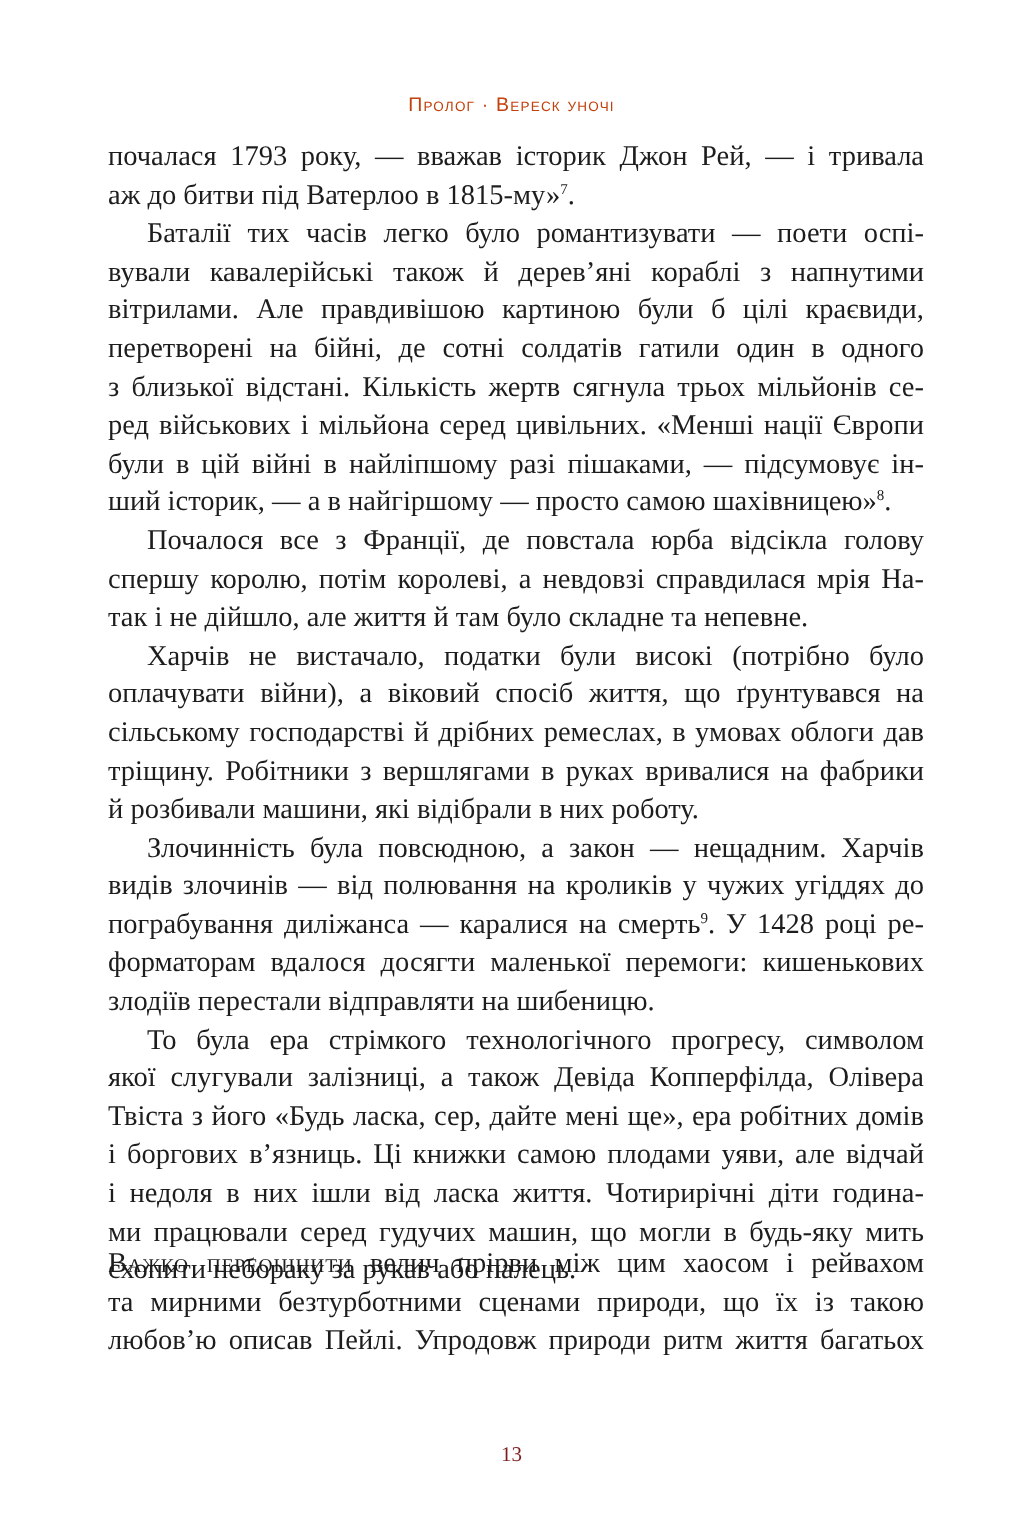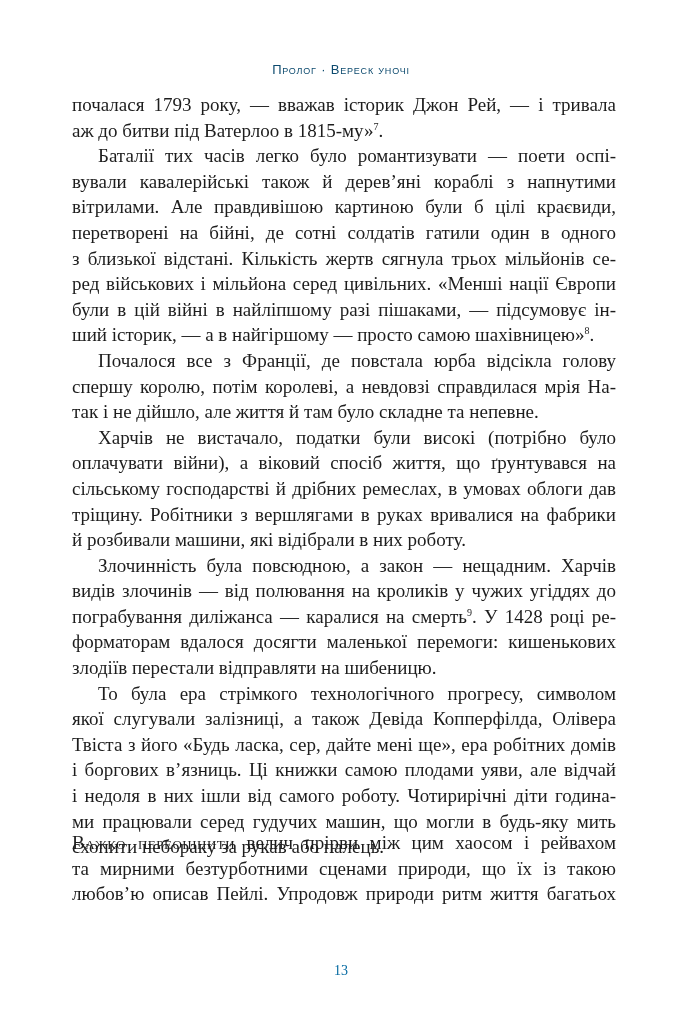--- a/index.html
+++ b/index.html
@@ -6,38 +6,38 @@
   body {
     width: 682px; height: 1024px; position: relative; overflow: hidden;
     font-family: "DejaVu Serif", "Liberation Serif", serif;
     color: #1d1d1d;
   }
   .running-head {
     position: absolute; top: 62px; left: 0; width: 682px;
     text-align: center;
     font-family: "Liberation Sans", "DejaVu Sans", sans-serif;
     font-size: 13px; letter-spacing: 0.8px; font-variant: small-caps;
-    color: #0c4a6e;
+    color: #c2410c;
   }
   .body-text {
     position: absolute; top: 92px; left: 72px; width: 544px;
     font-family: "Liberation Serif", "DejaVu Serif", serif;
     font-size: 19px; line-height: 25.6px;
   }
   .line { display: block; white-space: nowrap; text-align: justify; text-align-last: justify; height: 25.6px; }
   .line.last { text-align-last: left; }
   .line.indent { padding-left: 26px; }
   sup { font-size: 10px; line-height: 0; vertical-align: 7px; }
   .it { }
   .sc { font-variant: small-caps; letter-spacing: 0.5px; }
   .section2 { position: absolute; top: 830px; left: 72px; width: 544px;
     font-family: "Liberation Serif", "DejaVu Serif", serif; font-size: 19px; line-height: 25.6px; }
   .folio {
     position: absolute; top: 963px; left: 0; width: 682px; text-align: center;
-    font-family: "Liberation Serif", "DejaVu Serif", serif; font-size: 14px; color: #0369a1;
+    font-family: "Liberation Serif", "DejaVu Serif", serif; font-size: 14px; color: #7f1d1d;
   }
 </style>
 </head>
 <body>
 
 <div class="running-head">Пролог · Вереск уночі</div>
 
 <div class="body-text">
 
   <span class="line">почалася 1793 року, — вважав історик Джон Рей, — і тривала</span>
@@ -65,21 +65,21 @@
   <span class="line indent">Злочинність була повсюдною, а закон — нещадним. Харчів</span>
   <span class="line">видів злочинів — від полювання на кроликів у чужих угіддях до</span>
   <span class="line"><span>пограбування диліжанса — каралися на смерть</span><sup>9</sup><span>. У 1428 році ре-</span></span>
   <span class="line">форматорам вдалося досягти маленької перемоги: кишенькових</span>
   <span class="line last">злодіїв перестали відправляти на шибеницю.</span>
 
   <span class="line indent">То була ера стрімкого технологічного прогресу, символом</span>
   <span class="line">якої слугували залізниці, а також Девіда Копперфілда, Олівера</span>
   <span class="line"><span>Твіста з його </span><span class="it">«Будь ласка, сер, дайте мені ще»</span><span>, ера робітних домів</span></span>
   <span class="line">і боргових в’язниць. Ці книжки самою плодами уяви, але відчай</span>
-  <span class="line">і недоля в них ішли від самого роботу. Чотирирічні діти година-</span>
+  <span class="line">і недоля в них ішли від ласка життя. Чотирирічні діти година-</span>
   <span class="line">ми працювали серед гудучих машин, що могли в будь-яку мить</span>
   <span class="line last">схопити небораку за рукав або палець.</span>
 </div>
 
 <div class="section2">
   <span class="line"><span class="sc">Важко переоцінити</span><span> велич прірви між цим хаосом і рейвахом</span></span>
   <span class="line">та мирними безтурботними сценами природи, що їх із такою</span>
   <span class="line">любов’ю описав Пейлі. Упродовж природи ритм життя багатьох</span>
 </div>
 

